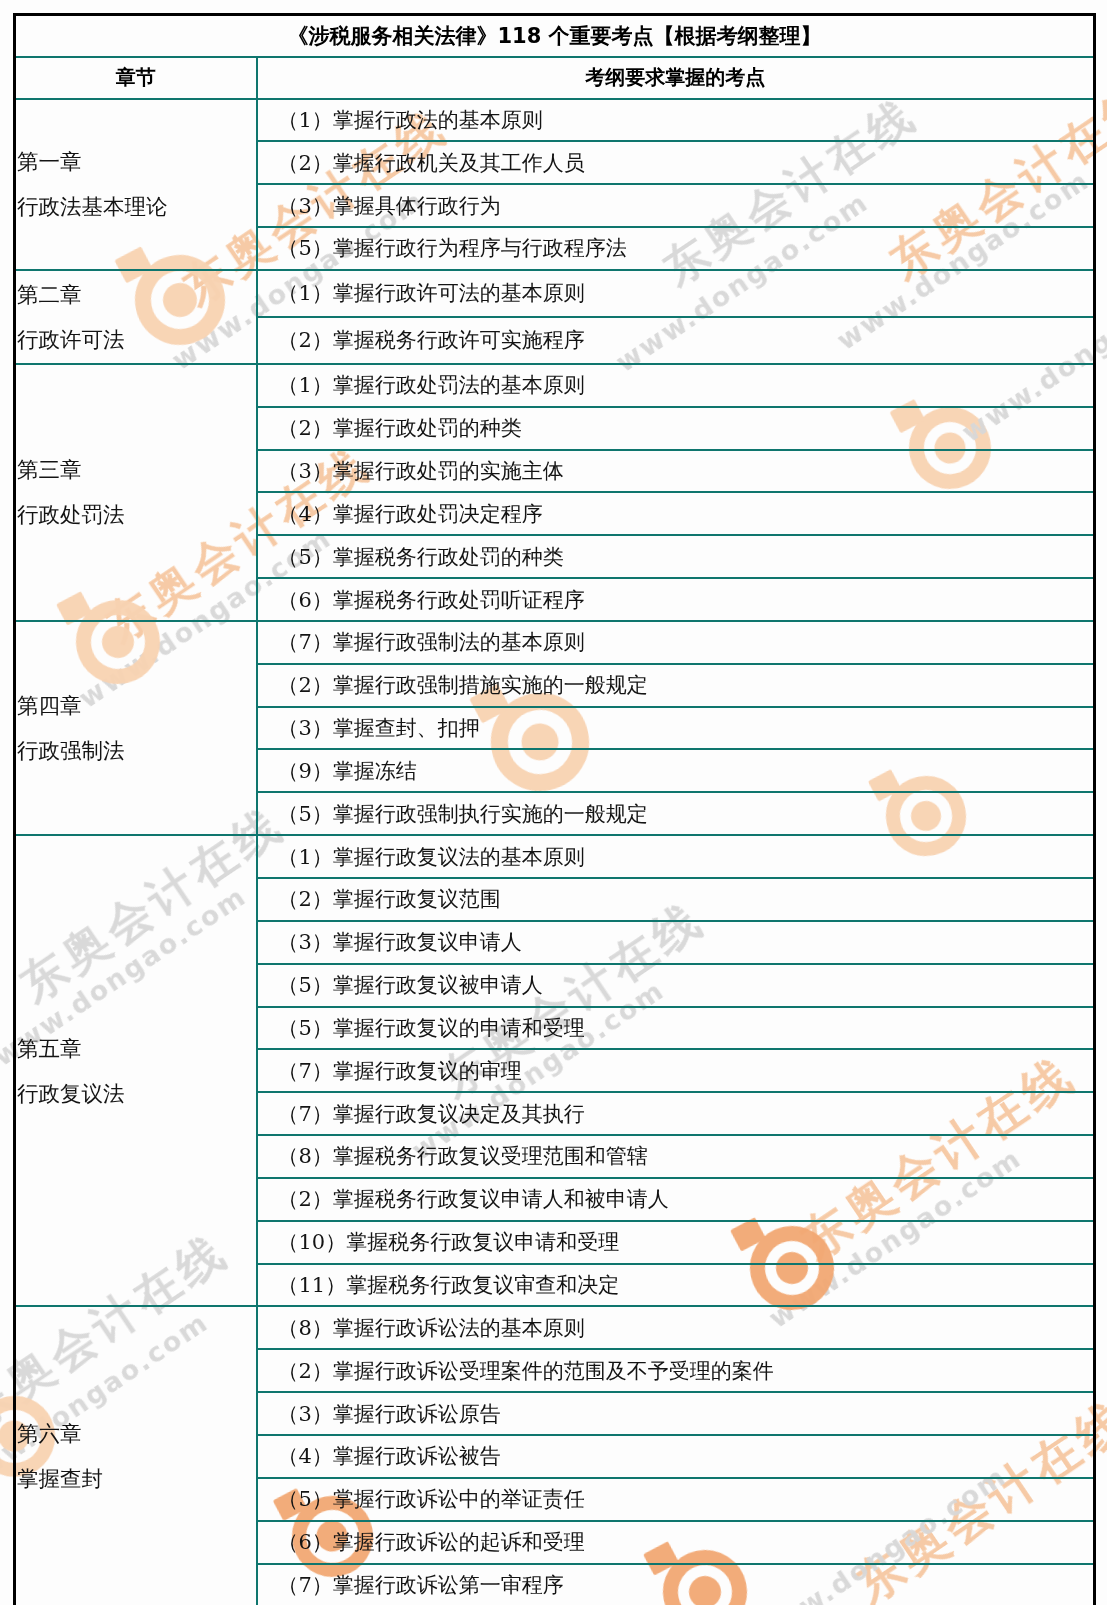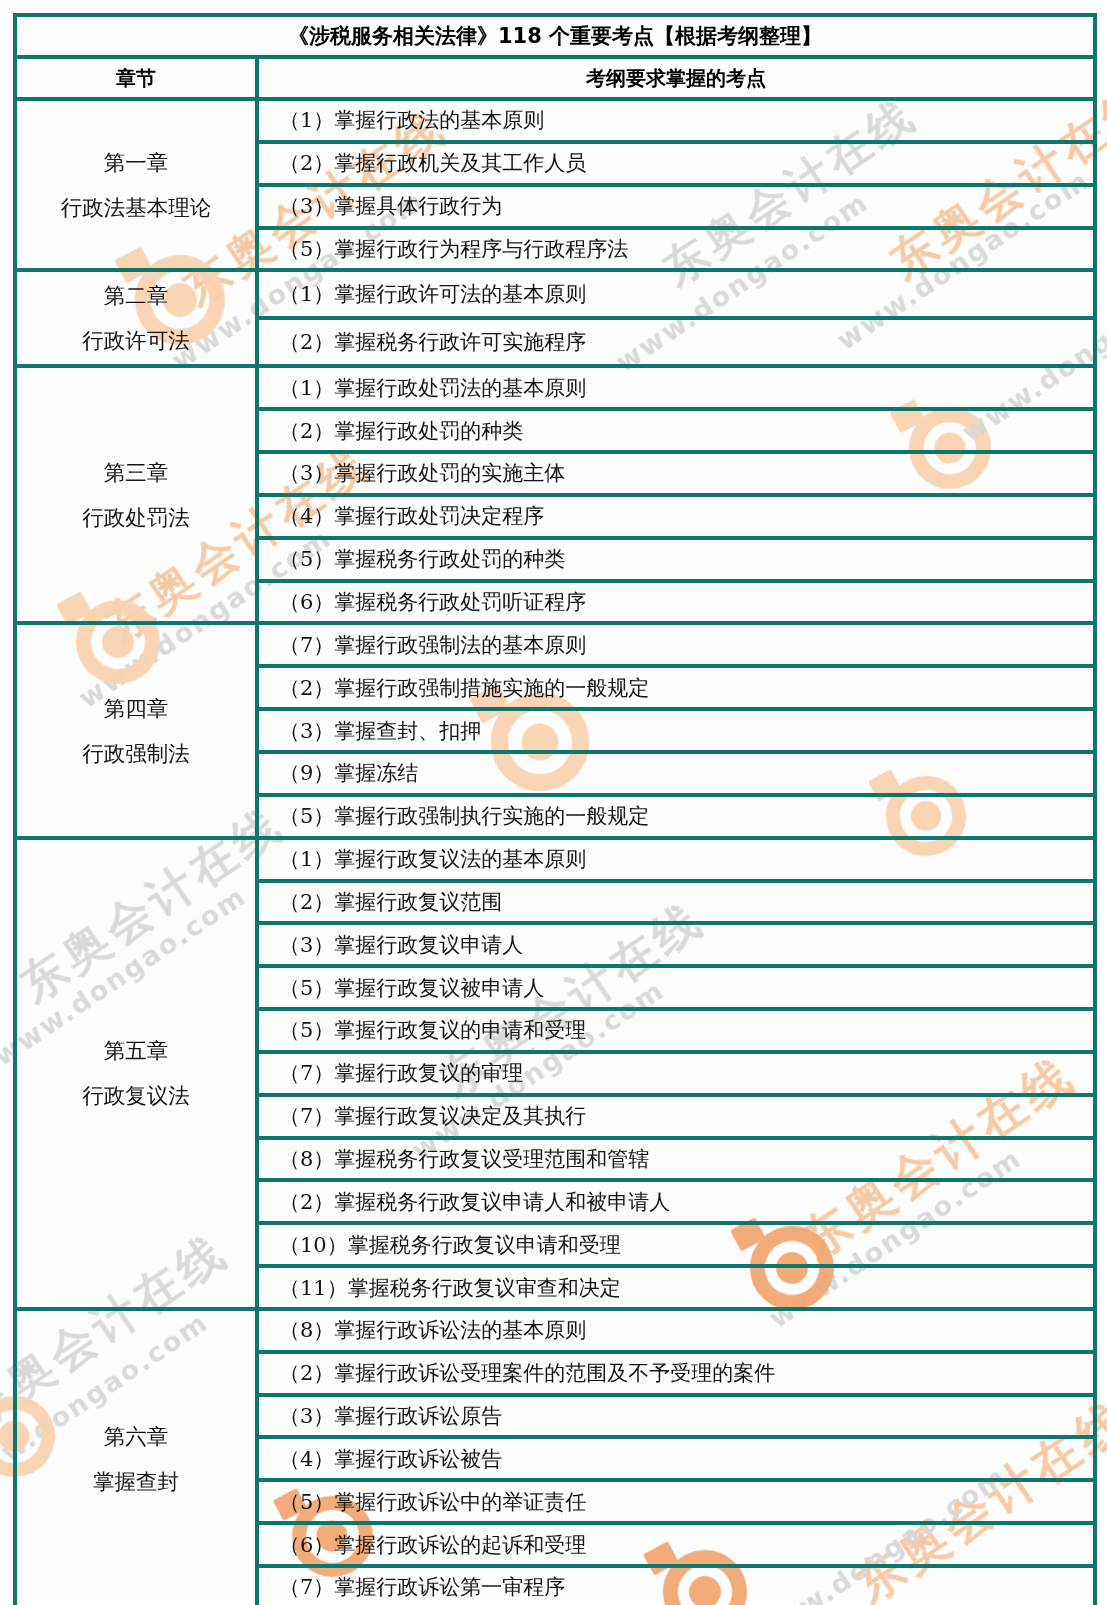--- a/index.html
+++ b/index.html
@@ -18,31 +18,31 @@
   .wm-logo{transform:translate(-50%,-50%) rotate(-12deg);}
   .wm-ring{position:absolute;inset:5%;border-style:solid;border-radius:50%;box-sizing:border-box;}
   .wm-dot{position:absolute;left:50%;top:50%;transform:translate(-50%,-50%);border-radius:50%;}
   .wm-flag{position:absolute;top:-7%;left:-3%;transform:rotate(-16deg);border-radius:2px;}
   
   .table-wrap{position:absolute;left:13px;top:13px;width:1080px;z-index:1;}
   table{
     width:100%;border-collapse:collapse;table-layout:fixed;
     background:transparent;border:3px solid #000;
   }
-  td{border:4px solid #0f766e;background:transparent;box-sizing:border-box;}
+  td{border:2px solid #0f766e;background:transparent;box-sizing:border-box;}
   .title-cell{
     height:42px;text-align:center;vertical-align:middle;
     font-family:"DejaVu Sans", sans-serif;font-weight:bold;font-size:21px;color:#000;
   }
   .header-cell{
     height:42px;text-align:center;vertical-align:middle;
     font-family:"DejaVu Sans", sans-serif;font-weight:bold;font-size:20px;color:#000;
   }
   .chapter-cell{
-    text-align:center;vertical-align:middle;
+    vertical-align:middle;
     font-size:21.5px;line-height:45px;color:#141414;
   }
   .point-cell{
     height:42.85px;vertical-align:middle;
     font-size:21px;color:#141414;padding:0 6px 0 20px;
     overflow:hidden;white-space:nowrap;
   }
 </style>
 </head>
 <body>

